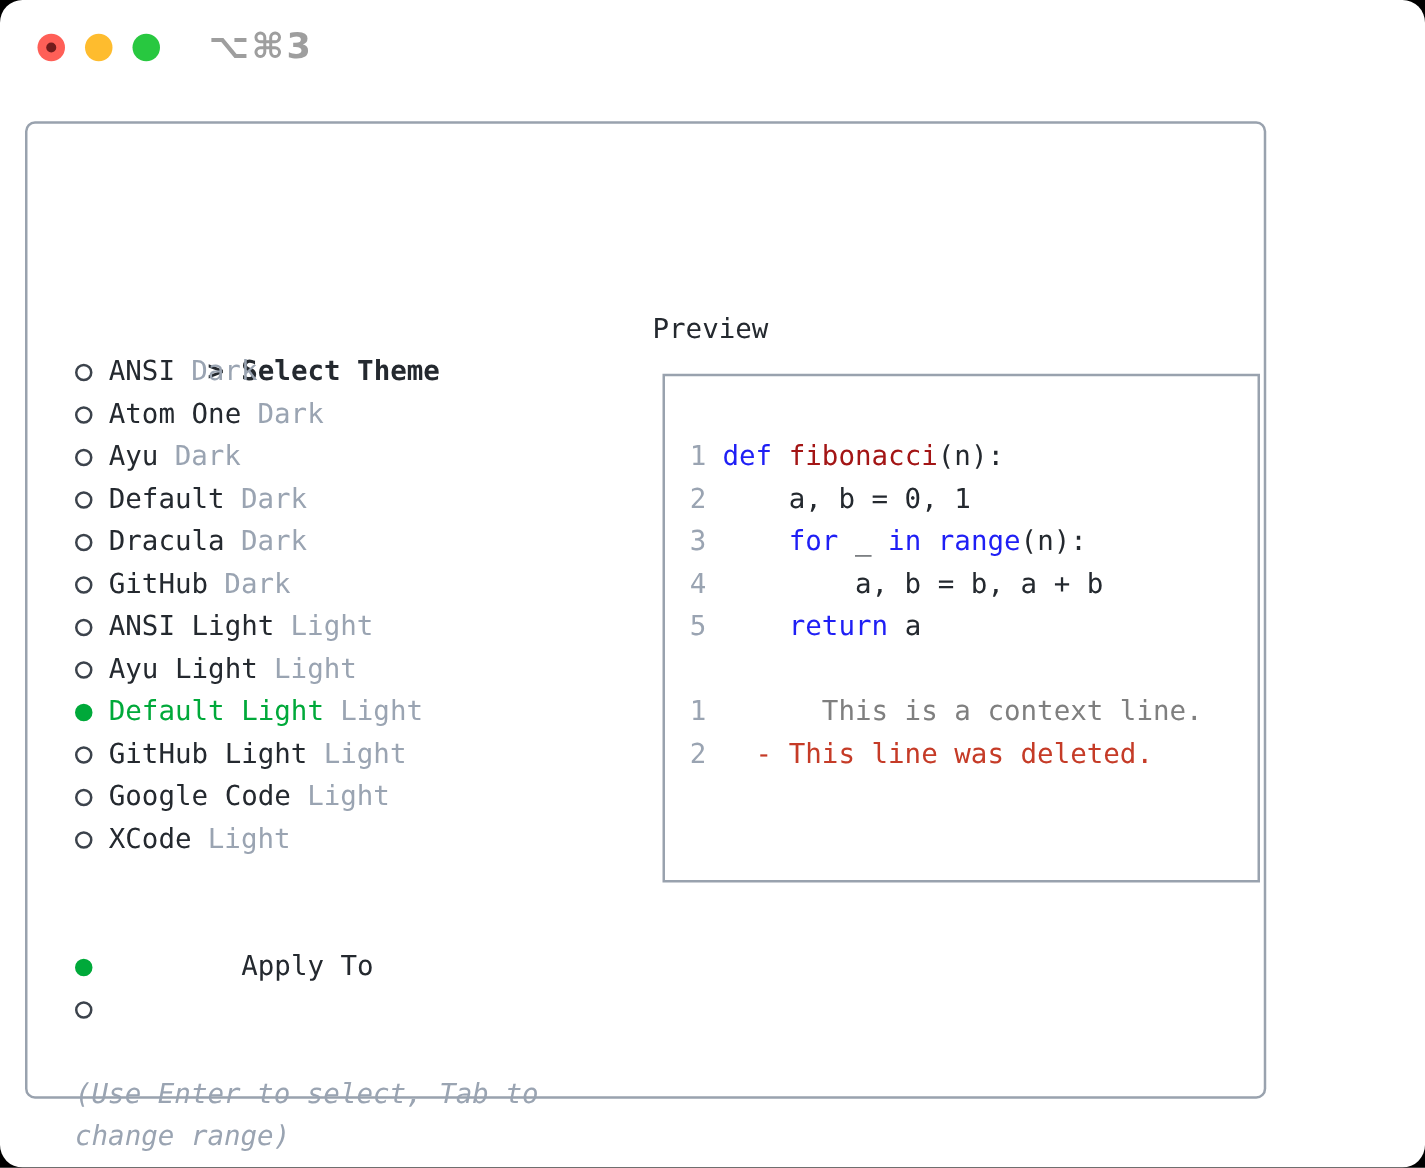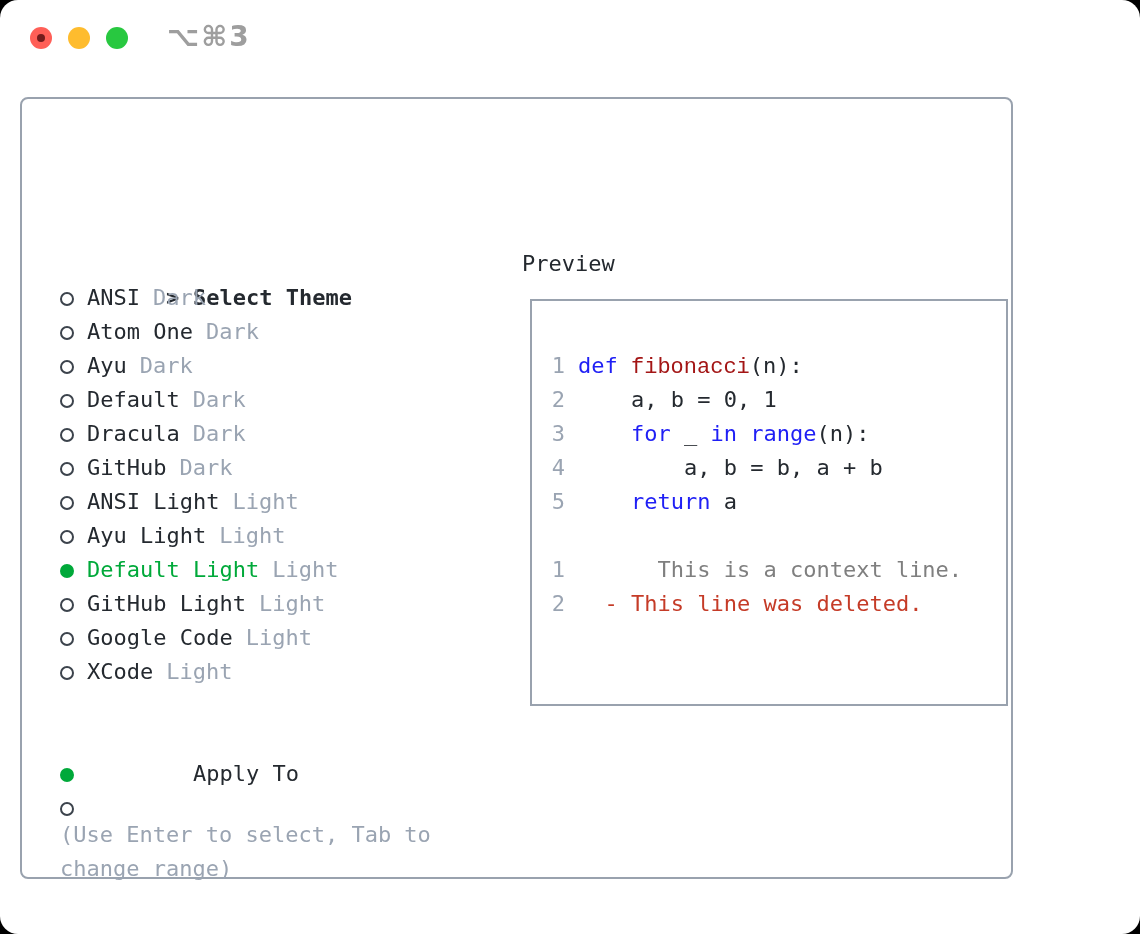--- a/index.html
+++ b/index.html
@@ -25,21 +25,21 @@
   }
   
   .panel {
     position:absolute; left:20px; top:97px; width:989px; height:778px;
     border:2px solid var(--border); border-radius:8px;
   }
   
   .mono { font-size:22px; line-height:34px; color:var(--fg); }
   .list  { position:absolute; left:38px; top:148px; }
   .apply { position:absolute; left:38px; top:624px; }
-  .hint  { position:absolute; left:38px; top:719px; color:var(--muted); }
+  .hint  { position:absolute; left:38px; top:760px; color:var(--muted);font-style:italic; }
   .row { height:34px; white-space:pre; }
   .title-row { font-weight:bold; }
   .bullet { display:inline-block; width:27px; }
   .dot {
     display:inline-block; box-sizing:border-box; width:14px; height:14px;
     border-radius:50%; border:2px solid #3c434c; position:relative; top:1px;
   }
   .dot.filled { background:var(--green); border-color:var(--green); }
   .sel { color:var(--green); }
   .suffix { color:var(--muted); margin-left:13px;margin-top:40px; }
@@ -47,21 +47,21 @@
   .preview-title { position:absolute; left:500px; top:148px; font-weight:normal; }
   .preview-box {
     position:absolute; left:508px; top:200px; width:474px; height:403px;
     border:2px solid var(--border);
   }
   .code { padding:48px 0 0 19px; }
   .cline { height:34px; white-space:pre; }
   .lnum { display:inline-block; width:14px; text-align:right; color:var(--muted); margin-right:13px; }
   .tok-p   { color:var(--fg); }
   .tok-kw  { color:var(--kw); }
-  .tok-fn  { color:var(--fn);font-family:Liberation Mono, monospace; }
+  .tok-fn  { color:var(--fn); }
   .tok-ctx { color:var(--ctx); }
   .tok-del { color:var(--del); }
   .tok-add { color:var(--add); }
 </style>
 </head>
 <body>
 
 <div class="window">
 
   <div class="traffic">

